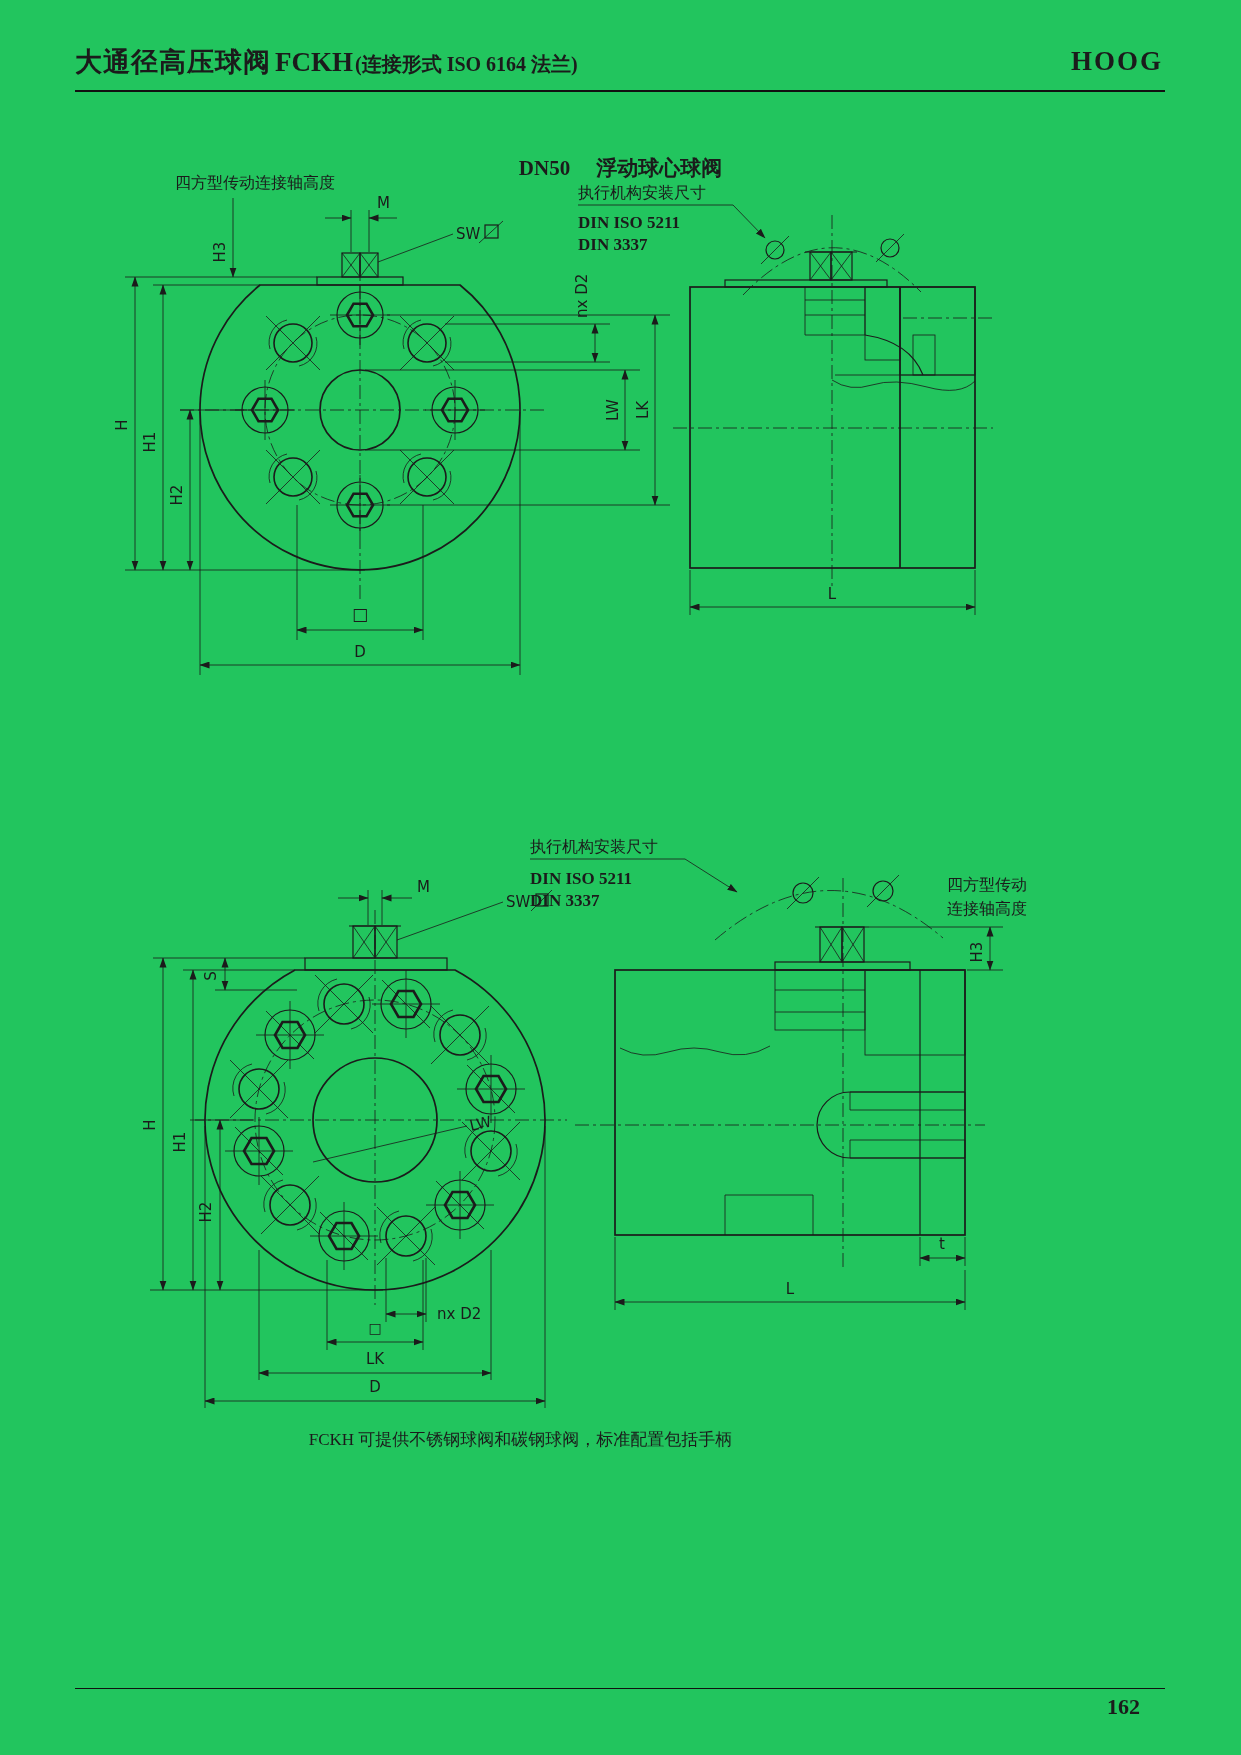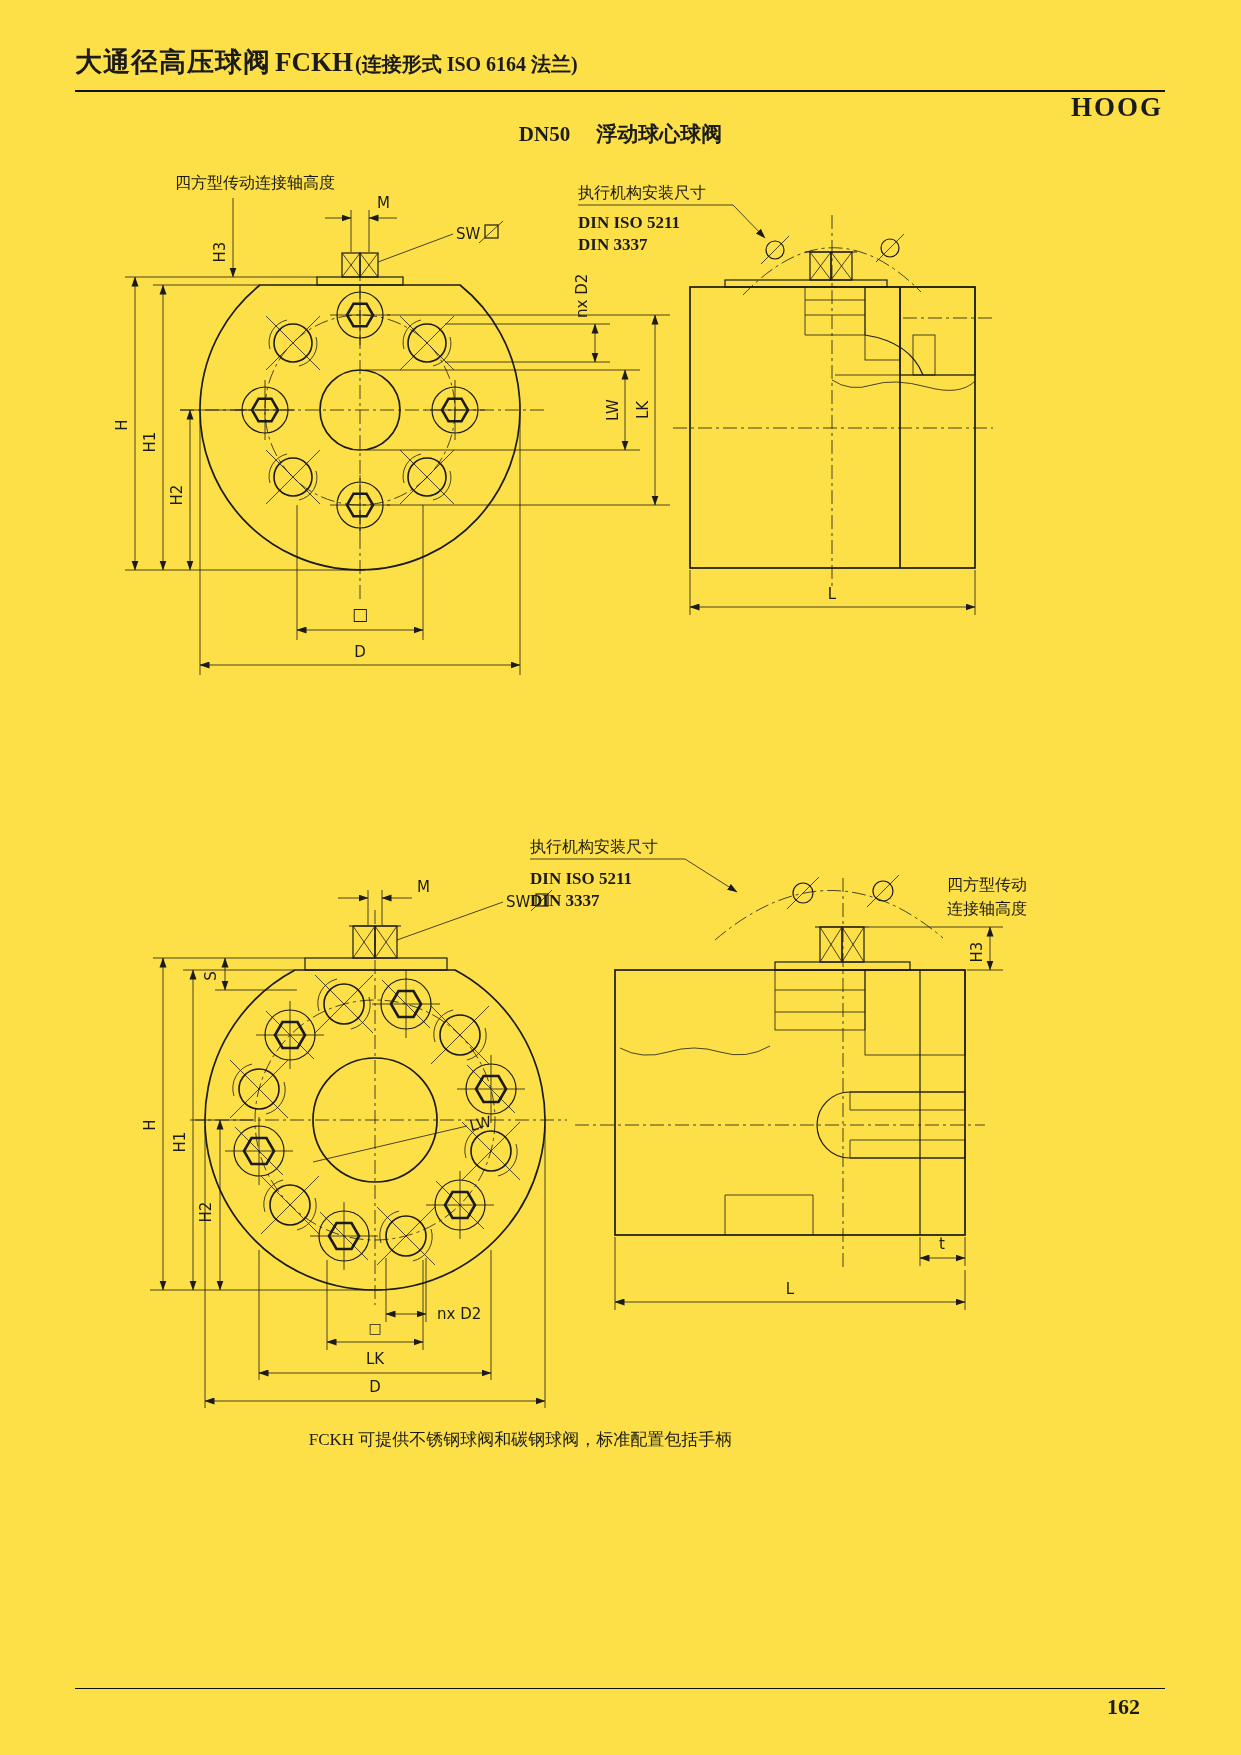--- a/index.html
+++ b/index.html
@@ -1,27 +1,27 @@
 <!DOCTYPE html>
 <html><head>
 <meta charset="utf-8">
 <style>
   html,body{margin:0;padding:0;background:#e8e8e8;}
-  #page{position:relative;width:1241px;height:1755px;background:#fde047;overflow:hidden;
+  #page{position:relative;width:1241px;height:1755px;background:#22c55e;overflow:hidden;
         font-family:"Liberation Serif", serif;color:#1b1b1b;}
   .abs{position:absolute;}
   
   #hdr-left{left:75px;top:44px;white-space:nowrap;}
   .t-cn{font-weight:bold;font-size:27px;letter-spacing:1px;}
   .t-model{font-weight:bold;font-size:27px;margin-left:4px;}
   .t-conn{font-weight:bold;font-size:20px;margin-left:2px;}
-  #hdr-brand{right:78px;top:46px;font-weight:bold;font-size:27px;letter-spacing:2px;margin-top:46px;}
+  #hdr-brand{right:78px;top:46px;font-weight:bold;font-size:27px;letter-spacing:2px;}
   .rule{left:75px;width:1090px;height:0;border-top:2.2px solid #111;}
   
-  .sec-title{left:0;width:1241px;text-align:center;font-weight:bold;font-size:21px;white-space:nowrap;}
+  .sec-title{left:0;width:1241px;text-align:center;font-weight:bold;font-size:21px;white-space:nowrap;margin-top:34px;}
   .sec-title .gap{display:inline-block;width:26px;}
   
   #note{left:0;width:1041px;text-align:center;font-size:17px;top:1428px;font-family:"Liberation Serif",serif;}
   #pageno{left:1060px;top:1694px;width:80px;text-align:right;font-size:22px;font-weight:bold;}
   
   svg{position:absolute;overflow:visible;}
   svg text{font-family:"DejaVu Sans", sans-serif;font-size:15px;fill:#1b1b1b;}
   svg text.cjk{font-size:16px;}
   svg text.din{font-family:"Liberation Serif", serif;font-weight:bold;font-size:17px;}
   .ln{stroke:#1b1b1b;stroke-width:1.7;fill:none;}

